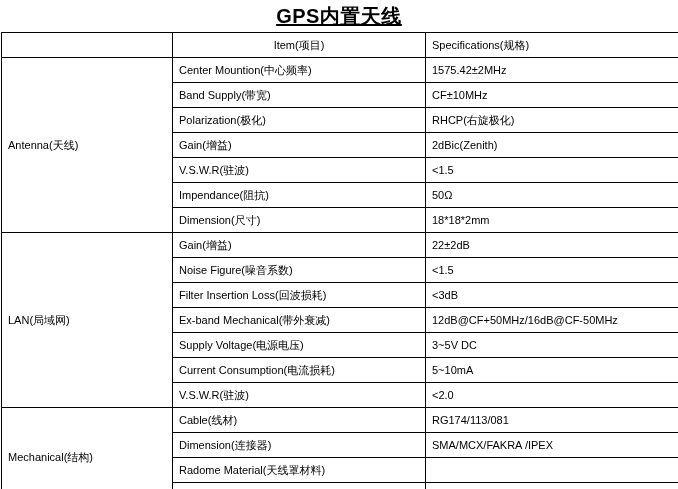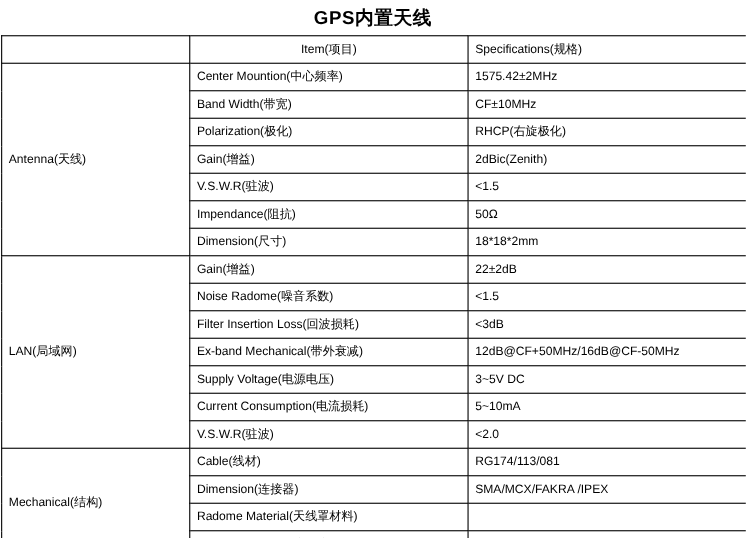--- a/index.html
+++ b/index.html
@@ -20,23 +20,24 @@
     position: relative;
     box-sizing: border-box;
   }
   .title-bar {
     height: 32px;
     display: flex;
     align-items: center;
     justify-content: center;
   }
   .title-text {
-    font-size: 17px;
+    font-size: 20px;
     font-weight: bold;
     letter-spacing: 0.5px;
+    text-decoration: underline;
   }
   table.spec {
     width: 676px;
     margin: 0 1px;
     border-collapse: collapse;
     table-layout: fixed;
   }
   table.spec td {
     border: 1px solid #000000;
     font-size: 11px;
@@ -83,21 +84,21 @@
         <td class="col-item">Item(项目)</td>
         <td class="col-spec">Specifications(规格)</td>
       </tr>
 
       <tr>
         <td class="col-group" rowspan="7">Antenna(天线)</td>
         <td class="col-item">Center Mountion(中心频率)</td>
         <td class="col-spec">1575.42±2MHz</td>
       </tr>
       <tr>
-        <td class="col-item">Band Width(带宽)</td>
+        <td class="col-item">Band Supply(带宽)</td>
         <td class="col-spec">CF±10MHz</td>
       </tr>
       <tr>
         <td class="col-item">Polarization(极化)</td>
         <td class="col-spec">RHCP(右旋极化)</td>
       </tr>
       <tr>
         <td class="col-item">Gain(增益)</td>
         <td class="col-spec">2dBic(Zenith)</td>
       </tr>
@@ -113,21 +114,21 @@
         <td class="col-item">Dimension(尺寸)</td>
         <td class="col-spec">18*18*2mm</td>
       </tr>
 
       <tr>
         <td class="col-group" rowspan="7">LAN(局域网)</td>
         <td class="col-item">Gain(增益)</td>
         <td class="col-spec">22±2dB</td>
       </tr>
       <tr>
-        <td class="col-item">Noise Radome(噪音系数)</td>
+        <td class="col-item">Noise Figure(噪音系数)</td>
         <td class="col-spec">&lt;1.5</td>
       </tr>
       <tr>
         <td class="col-item">Filter Insertion Loss(回波损耗)</td>
         <td class="col-spec">&lt;3dB</td>
       </tr>
       <tr>
         <td class="col-item">Ex-band Mechanical(带外衰减)</td>
         <td class="col-spec">12dB@CF+50MHz/16dB@CF-50MHz</td>
       </tr>

